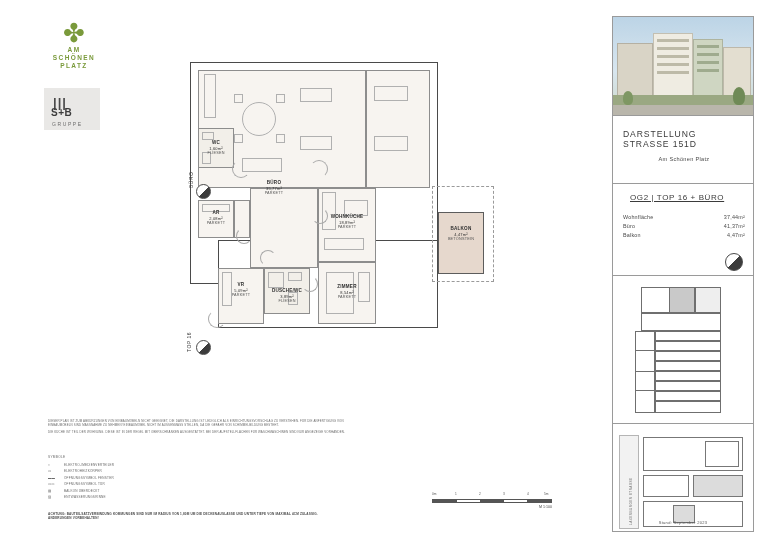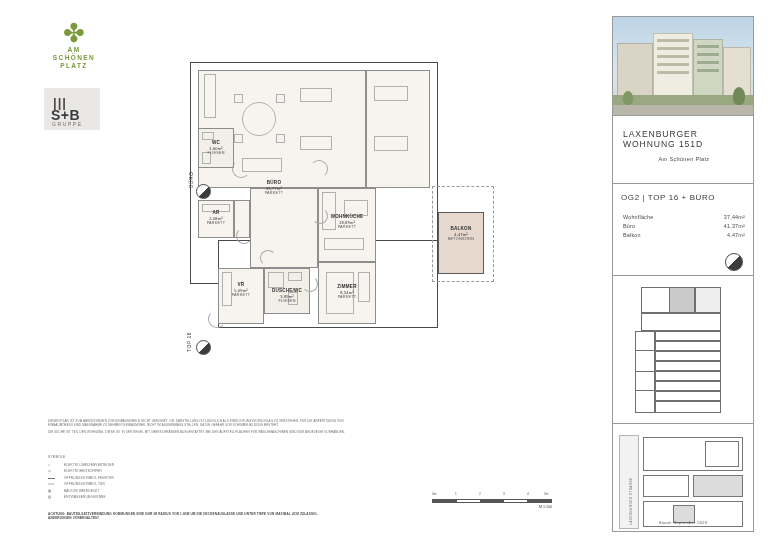--- a/index.html
+++ b/index.html
@@ -59,21 +59,21 @@
     left: 9px; top: 7px;
     color: #4a4a4a;
     font-size: 13px;
     letter-spacing: 1px;
     font-weight: bold;
   }
   .logo-sb .sb {
     position: absolute;
     left: 7px; top: 19px;
     color: #3c3c3c;
-    font-size: 14px;
+    font-size: 10px;
     font-weight: bold;
     letter-spacing: 0.5px;
   }
   .logo-sb .gruppe {
     position: absolute;
     left: 8px; top: 33px;
     color: #6e6e6e;
     font-size: 5px;
     letter-spacing: 1.6px;
   }
@@ -319,22 +319,23 @@
   }
   .addr .project {
     margin-top: 7px;
     text-align: center;
     font-size: 5.6px;
     color: #4a4a4a;
     letter-spacing: 0.3px;
   }
   .unit {
     position: absolute;
-    left: 8px; top: 176px;
+    left: 17px; top: 176px;
     width: 122px;
+    text-decoration: underline;
   }
   .unit .code {
     font-size: 8px;
     color: #3a3a3a;
     letter-spacing: 0.6px;
   }
   .areas {
     position: absolute;
     left: 10px; top: 196px;
     width: 122px;
@@ -607,21 +608,21 @@
       <div class="bld" style="left:84px; top:44px; width:22px; height:3px; background:#9fab8e;"></div>
       <div class="bld" style="left:84px; top:52px; width:22px; height:3px; background:#9fab8e;"></div>
       <div class="ground"></div>
       <div class="path"></div>
       <div class="bld" style="left:10px; top:74px; width:10px; height:14px; background:#7e9763; border-radius:50% 50% 40% 40%;"></div>
       <div class="bld" style="left:120px; top:70px; width:12px; height:18px; background:#6f8a56; border-radius:50% 50% 40% 40%;"></div>
     </div>
     <div class="panel-divider" style="top:98px;"></div>
 
     <div class="addr">
-      <div class="street">LAXENBURGER  WOHNUNG 151D</div>
+      <div class="street">DARSTELLUNG  STRASSE 151D</div>
       <div class="project">Am Schönen Platz</div>
     </div>
     <div class="panel-divider" style="top:166px;"></div>
 
     <div class="unit">
       <div class="code">OG2 | TOP 16 + BÜRO</div>
     </div>
 
     <div class="areas">
       <div class="row">

